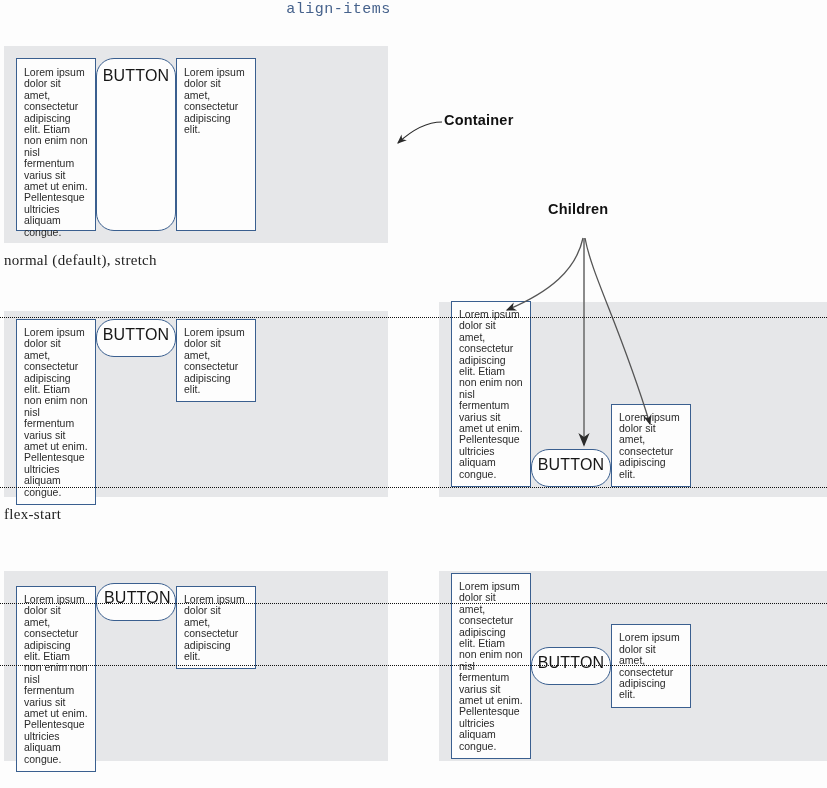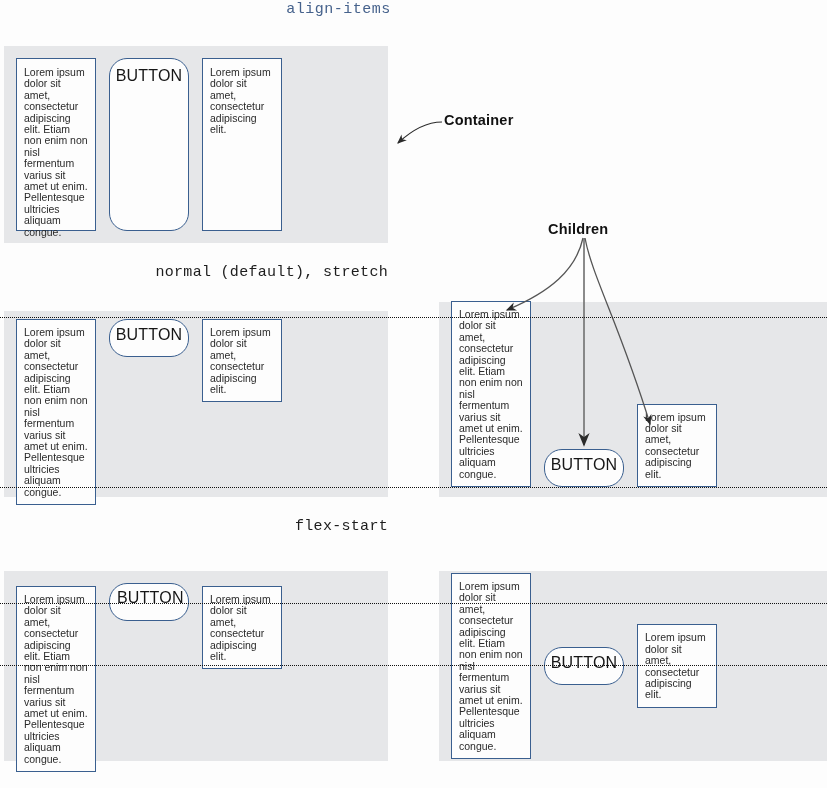--- a/index.html
+++ b/index.html
@@ -32,39 +32,37 @@
   .demo { position: absolute; }
 
   .container-box {
     position: relative;
     background: #e6e7e9;
     box-sizing: border-box;
     overflow: visible;
   }
 
   .mode-label {
-    font-family: Liberation Mono, monospace;
+    font-family: Liberation Serif, serif;
     font-size: 15px;
     color: #1d1d1d;
     letter-spacing: 0.3px;
-    margin-top: 21px;
+    margin-top: 9px;
     white-space: nowrap;
-    text-align: right;
   }
 
   
   .items-row {
     position: absolute;
     left: 12px;
     right: 4px;
     top: 0;
     bottom: 0;
     display: flex;
     flex-direction: row;
-    gap: 13px;
   }
   .items-row.a-stretch  { align-items: stretch; }
   .items-row.a-start    { align-items: flex-start; }
   .items-row.a-end      { align-items: flex-end; }
   .items-row.a-center   { align-items: center; }
   .items-row.a-baseline { align-items: baseline; }
 
   .fitem {
     box-sizing: border-box;
     background: #fdfdfd;
@@ -190,21 +188,21 @@
 <div class="anno-label" style="left:444px; top:112px;">Container</div>
 <svg class="anno" width="70" height="60" style="left:388px; top:112px;">
   <defs>
     <marker id="ah1" markerWidth="9" markerHeight="9" refX="7" refY="4.5" orient="auto">
       <path d="M 8 4.5 L 0 1.2 L 2.3 4.5 L 0 7.8 Z" fill="#2b2b2b"></path>
     </marker>
   </defs>
   <path d="M 54 10 C 40 10, 24 18, 10 31" stroke="#2b2b2b" stroke-width="1.2" fill="none" marker-end="url(#ah1)"></path>
 </svg>
 
-<div class="anno-label" style="left:548px; top:221px;">Children</div>
+<div class="anno-label" style="left:548px; top:201px;">Children</div>
 <svg class="anno" width="260" height="225" style="left:480px; top:236px;">
   <defs>
     <marker id="ah2" markerWidth="9" markerHeight="9" refX="7" refY="4.5" orient="auto">
       <path d="M 8 4.5 L 0 1.2 L 2.3 4.5 L 0 7.8 Z" fill="#2b2b2b"></path>
     </marker>
   </defs>
 
   <path d="M 103 2 C 96 34, 70 56, 27 74" stroke="#555" stroke-width="1.3" fill="none" marker-end="url(#ah2)"></path>
 
   <path d="M 104 2 L 104 209" stroke="#777" stroke-width="1.7" fill="none" marker-end="url(#ah2)"></path>

